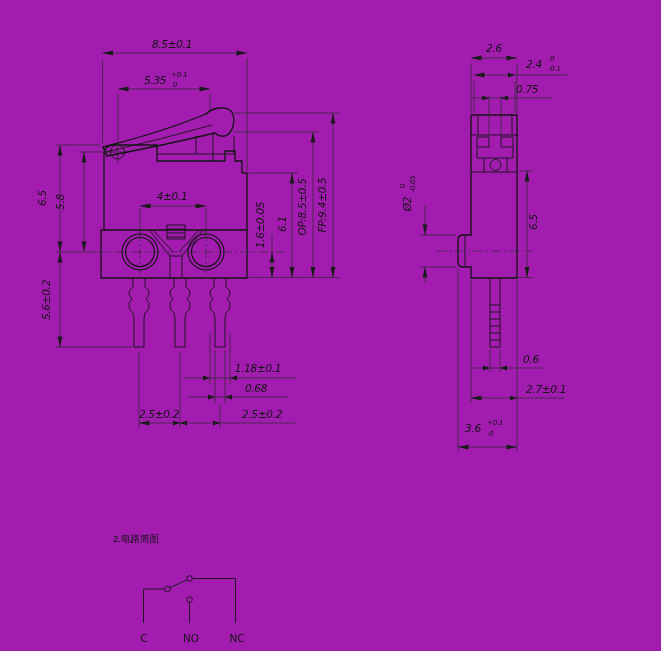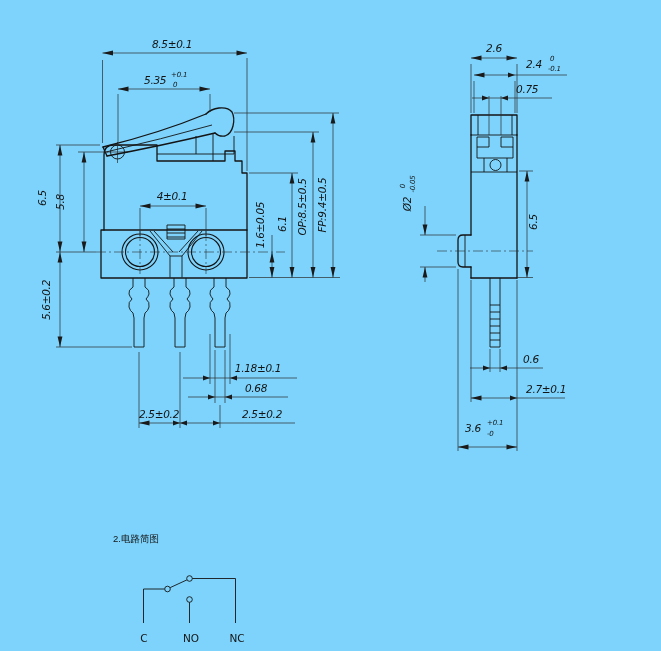--- a/index.html
+++ b/index.html
@@ -1,16 +1,16 @@
 <!DOCTYPE html>
 <html><head>
 <meta charset="utf-8">
 <style>
   html,body{margin:0;padding:0;background:#ffffff;}
-  .stage{width:661px;height:651px;position:relative;background:#7dd3fc;overflow:hidden;}
+  .stage{width:661px;height:651px;position:relative;background:#a21caf;overflow:hidden;}
   svg{display:block;}
   text{fill:#141414;}
   .dim{font-family:"DejaVu Sans",sans-serif;font-style:italic;font-size:10.5px;letter-spacing:-0.3px;}
   .tol{font-family:"DejaVu Sans",sans-serif;font-style:italic;font-size:7px;letter-spacing:-0.2px;}
   .cjk{font-family:"Liberation Sans","DejaVu Sans",sans-serif;font-size:9.5px;}
   .term{font-family:"DejaVu Sans",sans-serif;font-size:10.5px;}
   .outline{stroke:#141414;stroke-width:1.3;fill:none;stroke-linejoin:round;stroke-linecap:round;}
   .inner{stroke:#141414;stroke-width:0.9;fill:none;stroke-linejoin:round;}
   .dimline{stroke:#2b2b2b;stroke-width:0.7;fill:none;}
   .ctr{stroke:#2b2b2b;stroke-width:0.6;fill:none;stroke-dasharray:10 3 2 3;}

